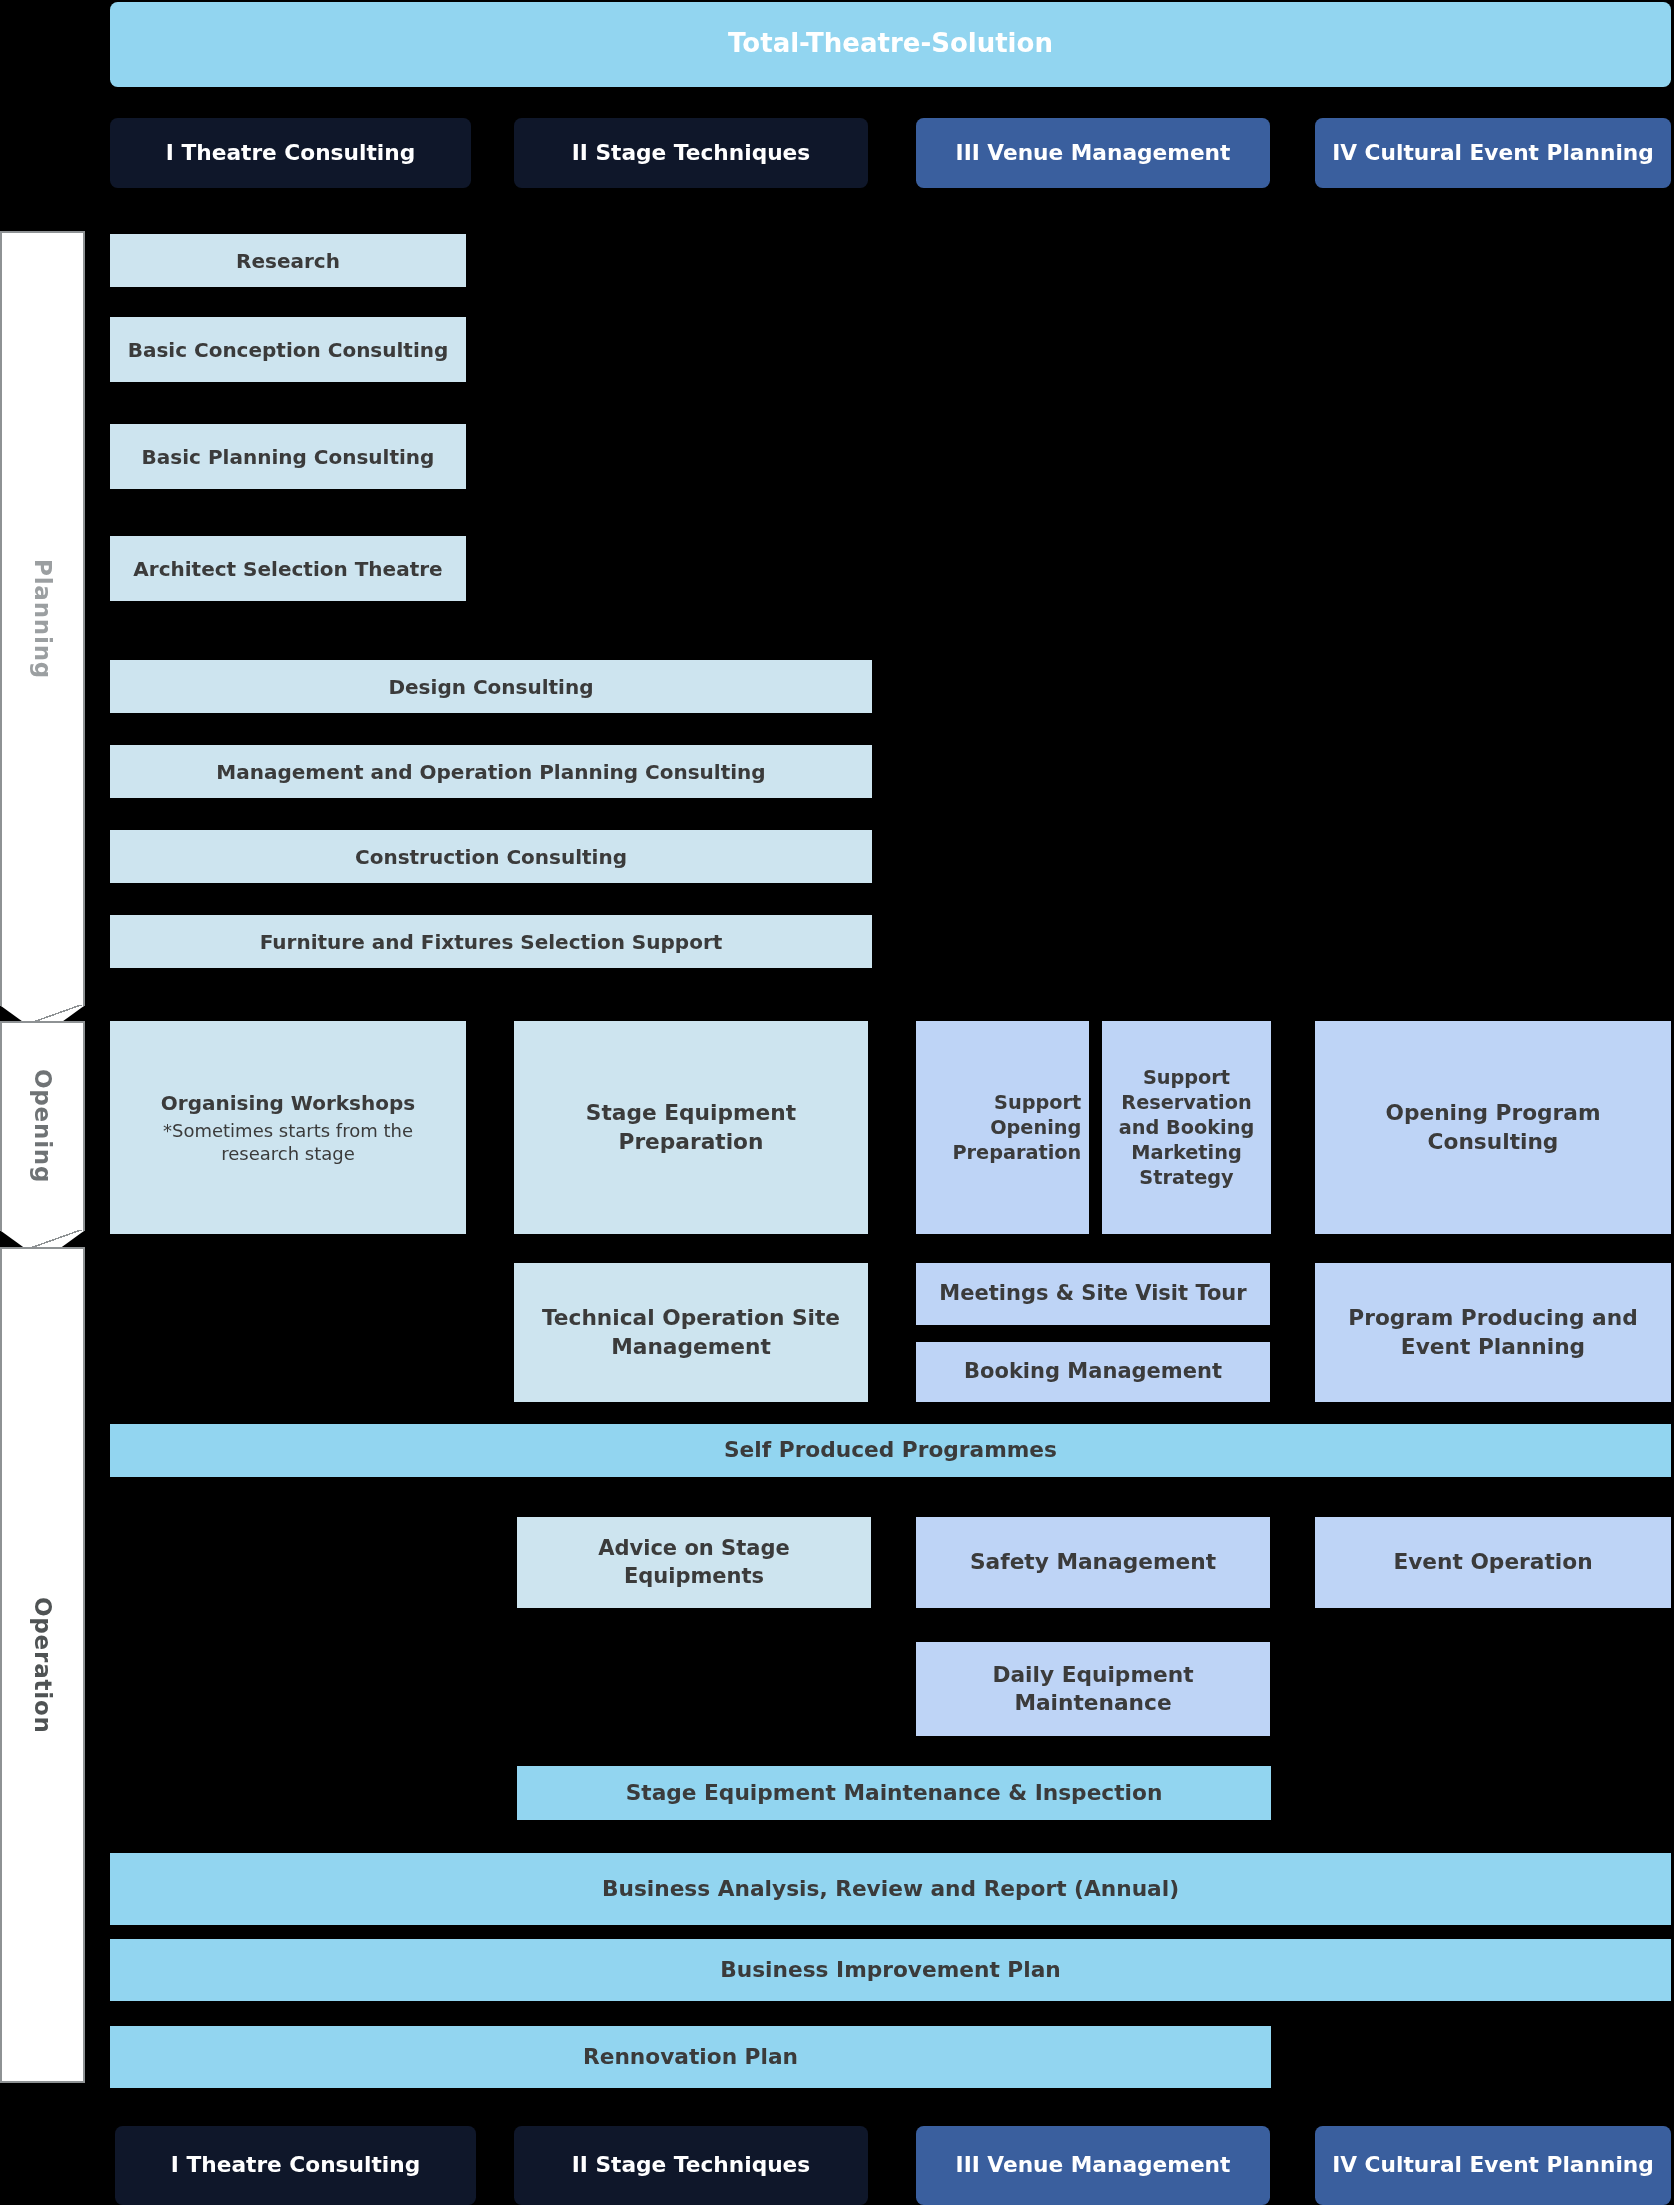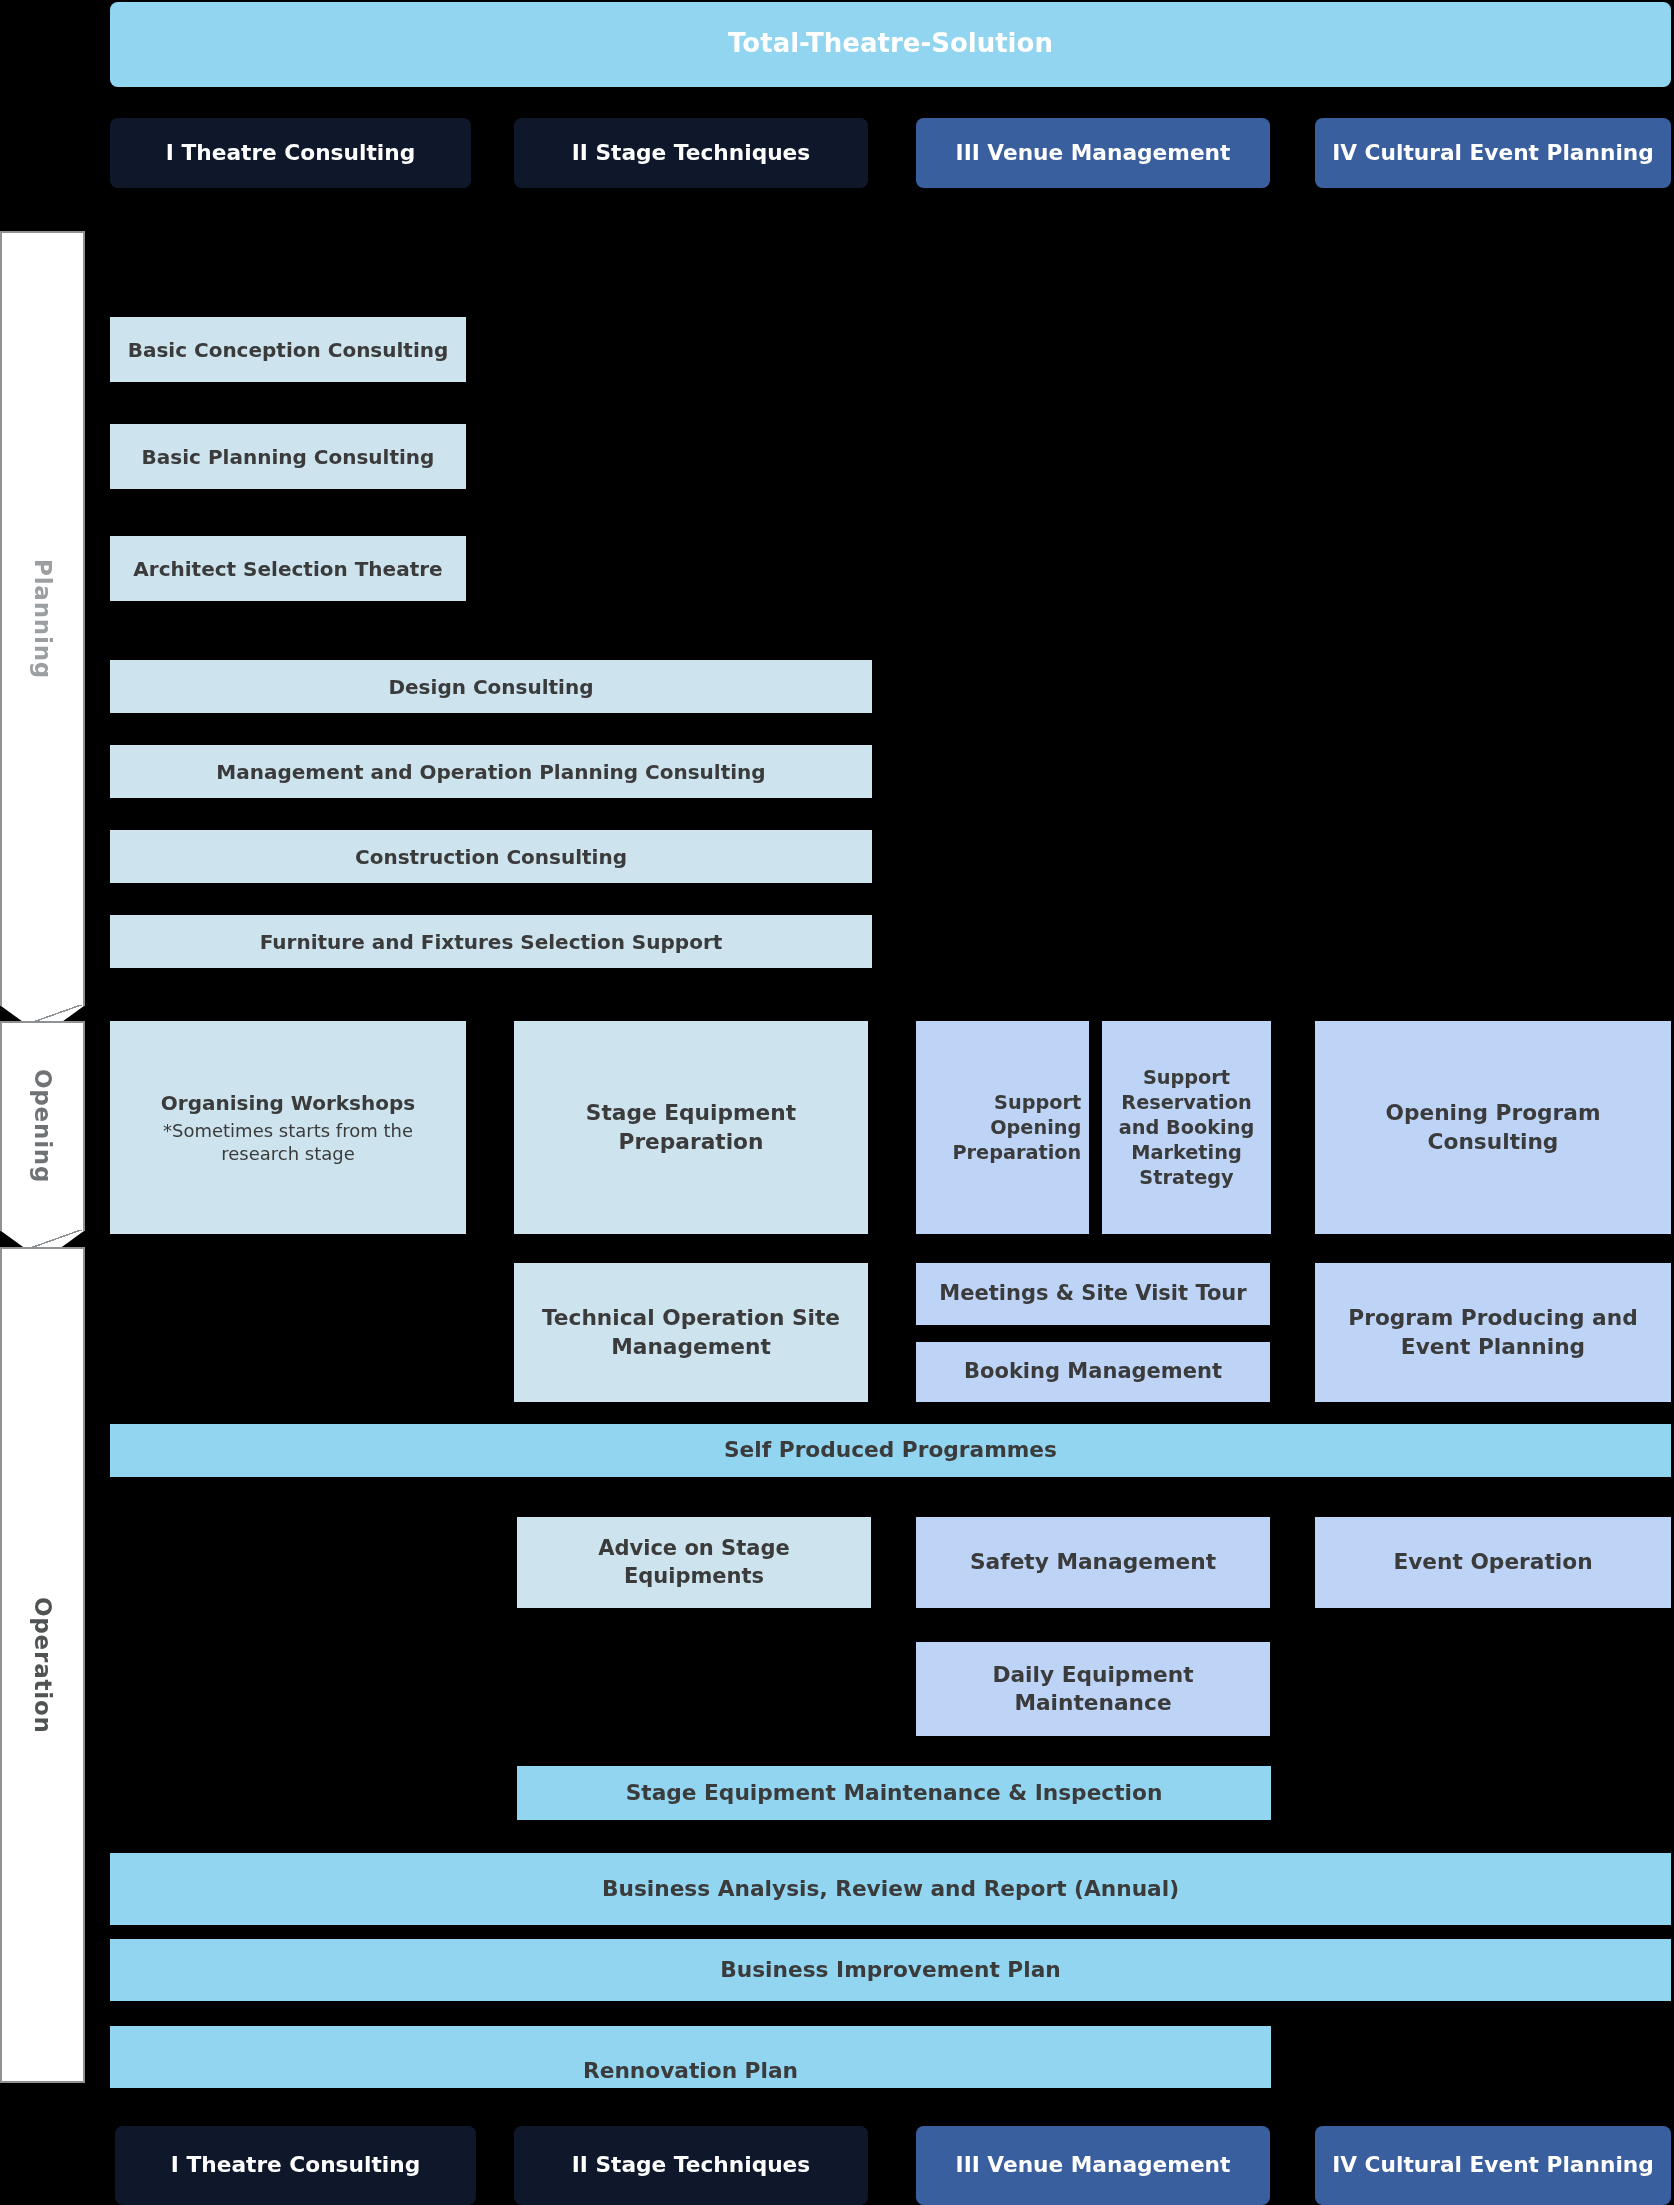--- a/index.html
+++ b/index.html
@@ -93,20 +93,23 @@
 
   <div class="phase tipped" style="left:0px;top:1021px;width:85px;height:209px;">
     <span class="lbl" style="font-size:23px;color:#6f7375;">Opening</span>
     <span class="tip"></span>
   </div>
 
   <div class="phase" style="left:0px;top:1247px;width:85px;height:836px;">
     <span class="lbl" style="font-size:23px;color:#4f5354;">Operation</span>
   </div>
 
+  <div class="box pale" style="left:110px;top:234px;width:356px;height:53px;font-size:20px;">
+    <span>Research</span>
+  </div>
   <div class="box pale" style="left:110px;top:424px;width:356px;height:65px;font-size:20px;">
     <span>Basic Planning Consulting</span>
   </div>
   <div class="box pale" style="left:110px;top:317px;width:356px;height:65px;font-size:20px;">
     <span>Basic Conception Consulting</span>
   </div>
   <div class="box pale" style="left:110px;top:536px;width:356px;height:65px;font-size:20px;">
     <span>Architect Selection Theatre</span>
   </div>
   <div class="box pale" style="left:110px;top:660px;width:762px;height:53px;font-size:20px;">
@@ -180,21 +183,21 @@
   <div class="box sky" style="left:517px;top:1766px;width:754px;height:54px;font-size:21.7px;">
     <span>Stage Equipment Maintenance &amp; Inspection</span>
   </div>
 
   <div class="box sky" style="left:110px;top:1853px;width:1561px;height:72px;font-size:21.7px;">
     <span>Business Analysis, Review and Report (Annual)</span>
   </div>
   <div class="box sky" style="left:110px;top:1939px;width:1561px;height:62px;font-size:21.7px;">
     <span>Business Improvement Plan</span>
   </div>
-  <div class="box sky" style="left:110px;top:2026px;width:1161px;height:62px;font-size:21.7px;align-items:flex-end;">
+  <div class="box sky" style="left:110px;top:2026px;width:1161px;height:62px;font-size:21.7px;">
     <span>Rennovation Plan</span>
   </div>
 
   <div class="box teal" style="left:115px;top:2126px;width:361px;height:79px;font-size:21.7px;">
     <span>I Theatre Consulting</span>
   </div>
   <div class="box teal" style="left:514px;top:2126px;width:354px;height:79px;font-size:21.7px;">
     <span>II Stage Techniques</span>
   </div>
   <div class="box navy" style="left:916px;top:2126px;width:354px;height:79px;font-size:21.7px;">

